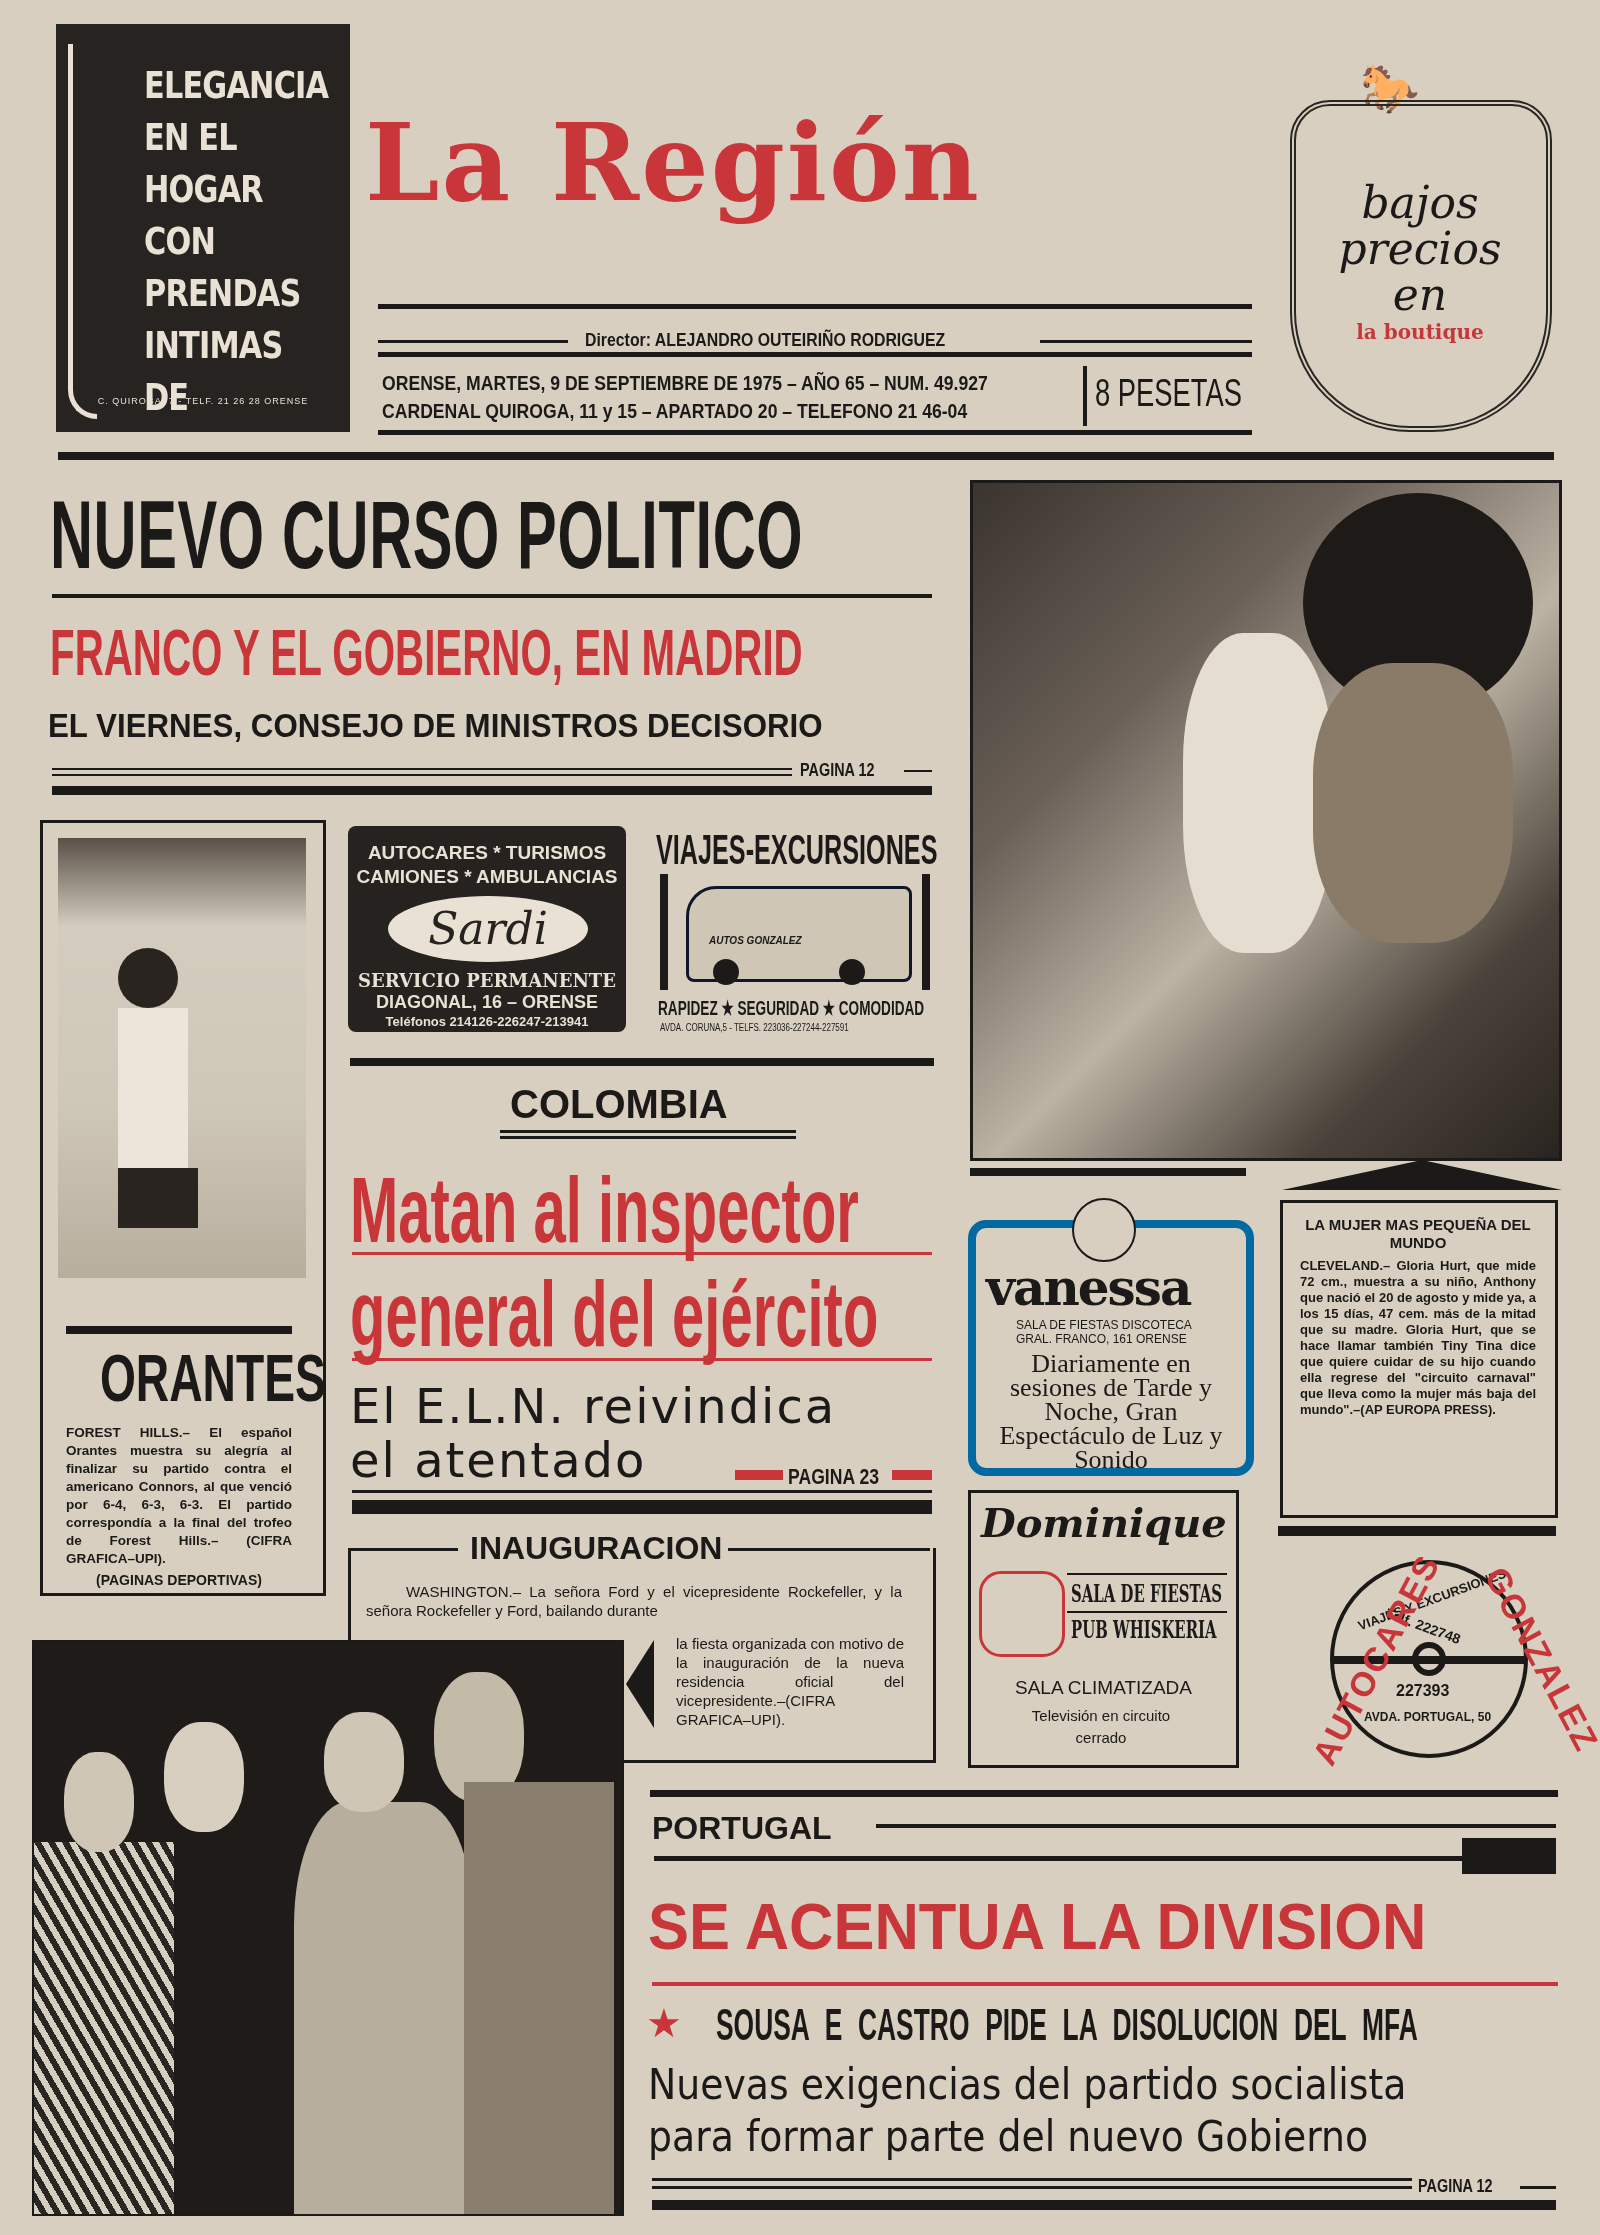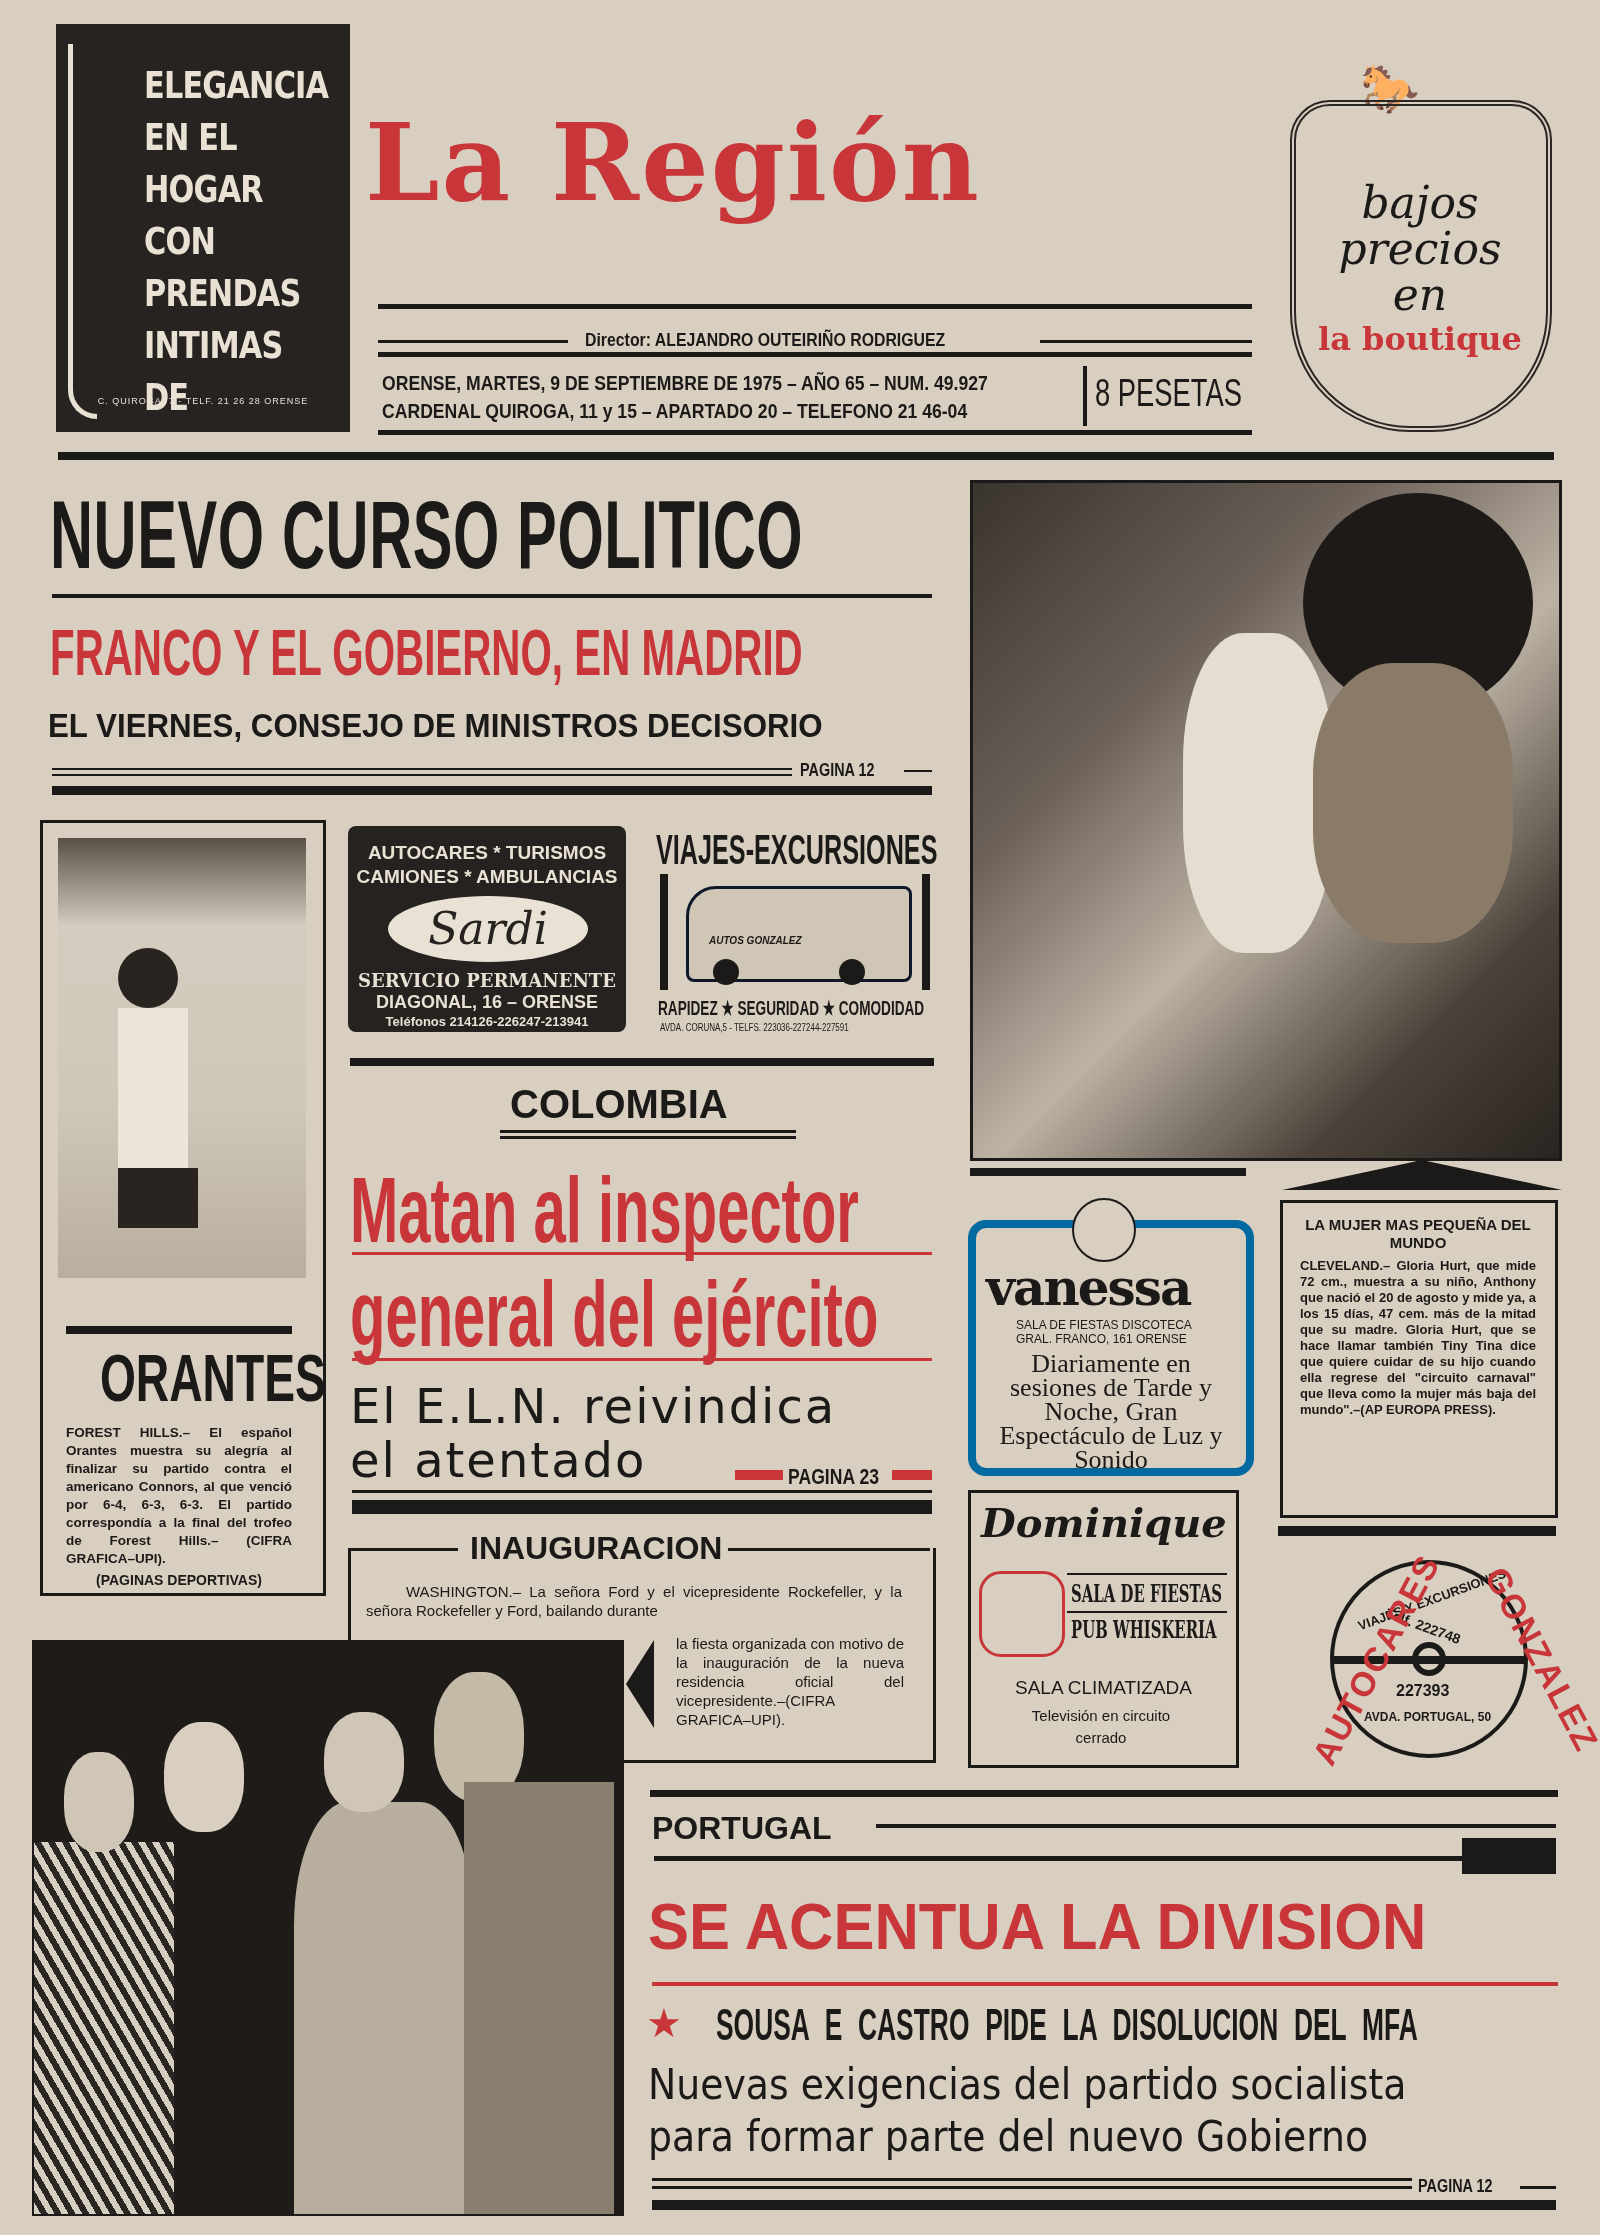--- a/index.html
+++ b/index.html
@@ -14,21 +14,21 @@
   #zania .brand{position:absolute;left:70px;top:250px;font-family:"DejaVu Serif",serif;font-style:italic;font-size:76px;font-weight:bold;}
   #zania .addr{position:absolute;left:0;width:100%;text-align:center;top:372px;font-size:9px;letter-spacing:1px;}
   #zania .frame{position:absolute;left:12px;top:20px;width:24px;height:370px;border-left:5px solid #e9e2d4;border-bottom:5px solid #e9e2d4;border-radius:0 0 0 40px;}
   
   #title{left:365px;top:100px;width:890px;text-align:left;font-family:"DejaVu Serif",serif;font-weight:bold;font-size:106px;color:#c8363a;letter-spacing:2px;}
   .meta{font-size:20px;font-weight:bold;letter-spacing:0px;transform:scaleX(0.88);transform-origin:left top;white-space:nowrap;}
   
   #boutique{left:1280px;top:70px;width:280px;height:360px;}
   #boutique .shield{position:absolute;left:10px;top:30px;width:250px;height:320px;border:6px double #2a2624;border-radius:40px 40px 120px 120px;}
   #boutique .script{position:absolute;left:0;width:280px;top:110px;text-align:center;font-family:"DejaVu Serif",serif;font-style:italic;font-size:44px;line-height:46px;}
-  #boutique .name{position:absolute;left:0;width:280px;top:250px;text-align:center;font-family:"DejaVu Serif",serif;font-weight:bold;font-size:32px;color:#c8363a;}
+  #boutique .name{position:absolute;left:0;width:280px;top:250px;text-align:center;font-family:"DejaVu Serif",serif;font-weight:bold;font-size:20px;color:#c8363a;}
   #boutique .carriage{position:absolute;left:80px;top:-10px;font-size:48px;color:#c8363a;}
   
   .h1{font-weight:bold;font-size:96px;white-space:nowrap;transform:scaleX(0.62);transform-origin:left top;letter-spacing:1px;}
   .h2{font-weight:bold;font-size:64px;white-space:nowrap;transform:scaleX(0.63);transform-origin:left top;color:#c8363a;}
   .h3{font-weight:bold;font-size:34px;white-space:nowrap;transform:scaleX(0.92);transform-origin:left top;}
   .pag{font-weight:bold;font-size:18px;transform:scaleX(0.8);transform-origin:left top;white-space:nowrap;}
   .body-text{font-size:15px;font-weight:bold;line-height:18px;text-align:justify;}
   .boxed{position:absolute;border:3px solid #1c1a18;}
 </style>
 </head>

